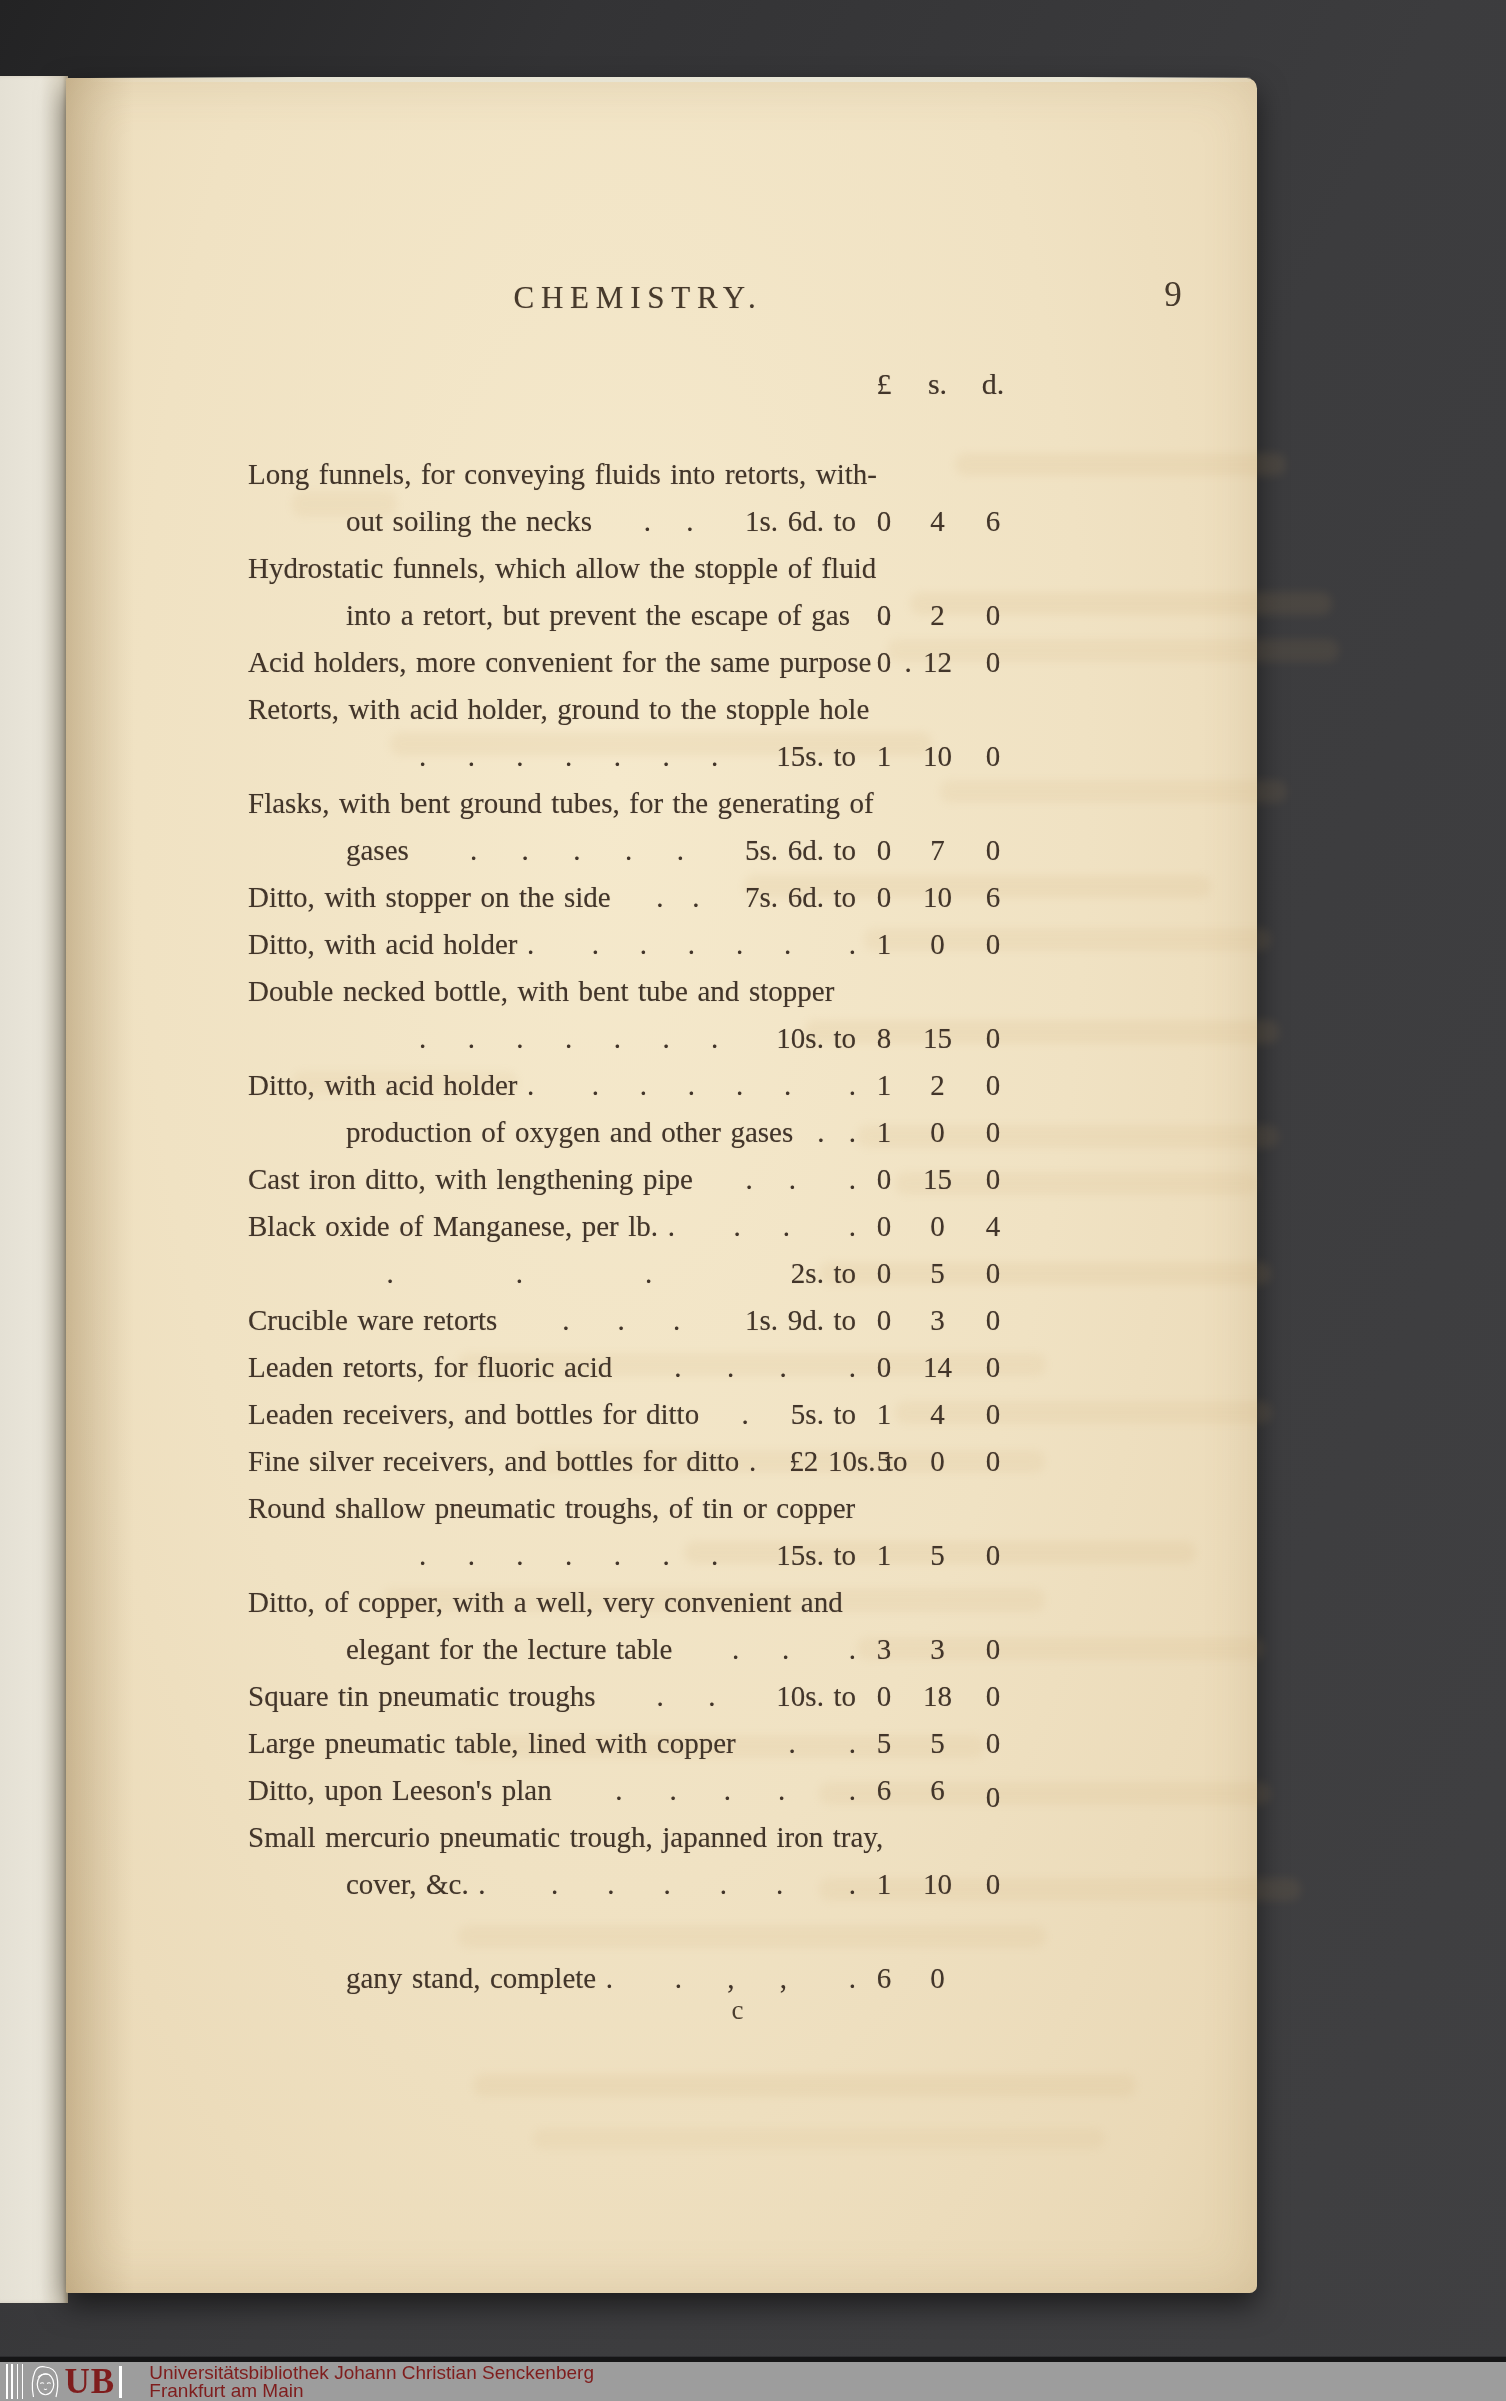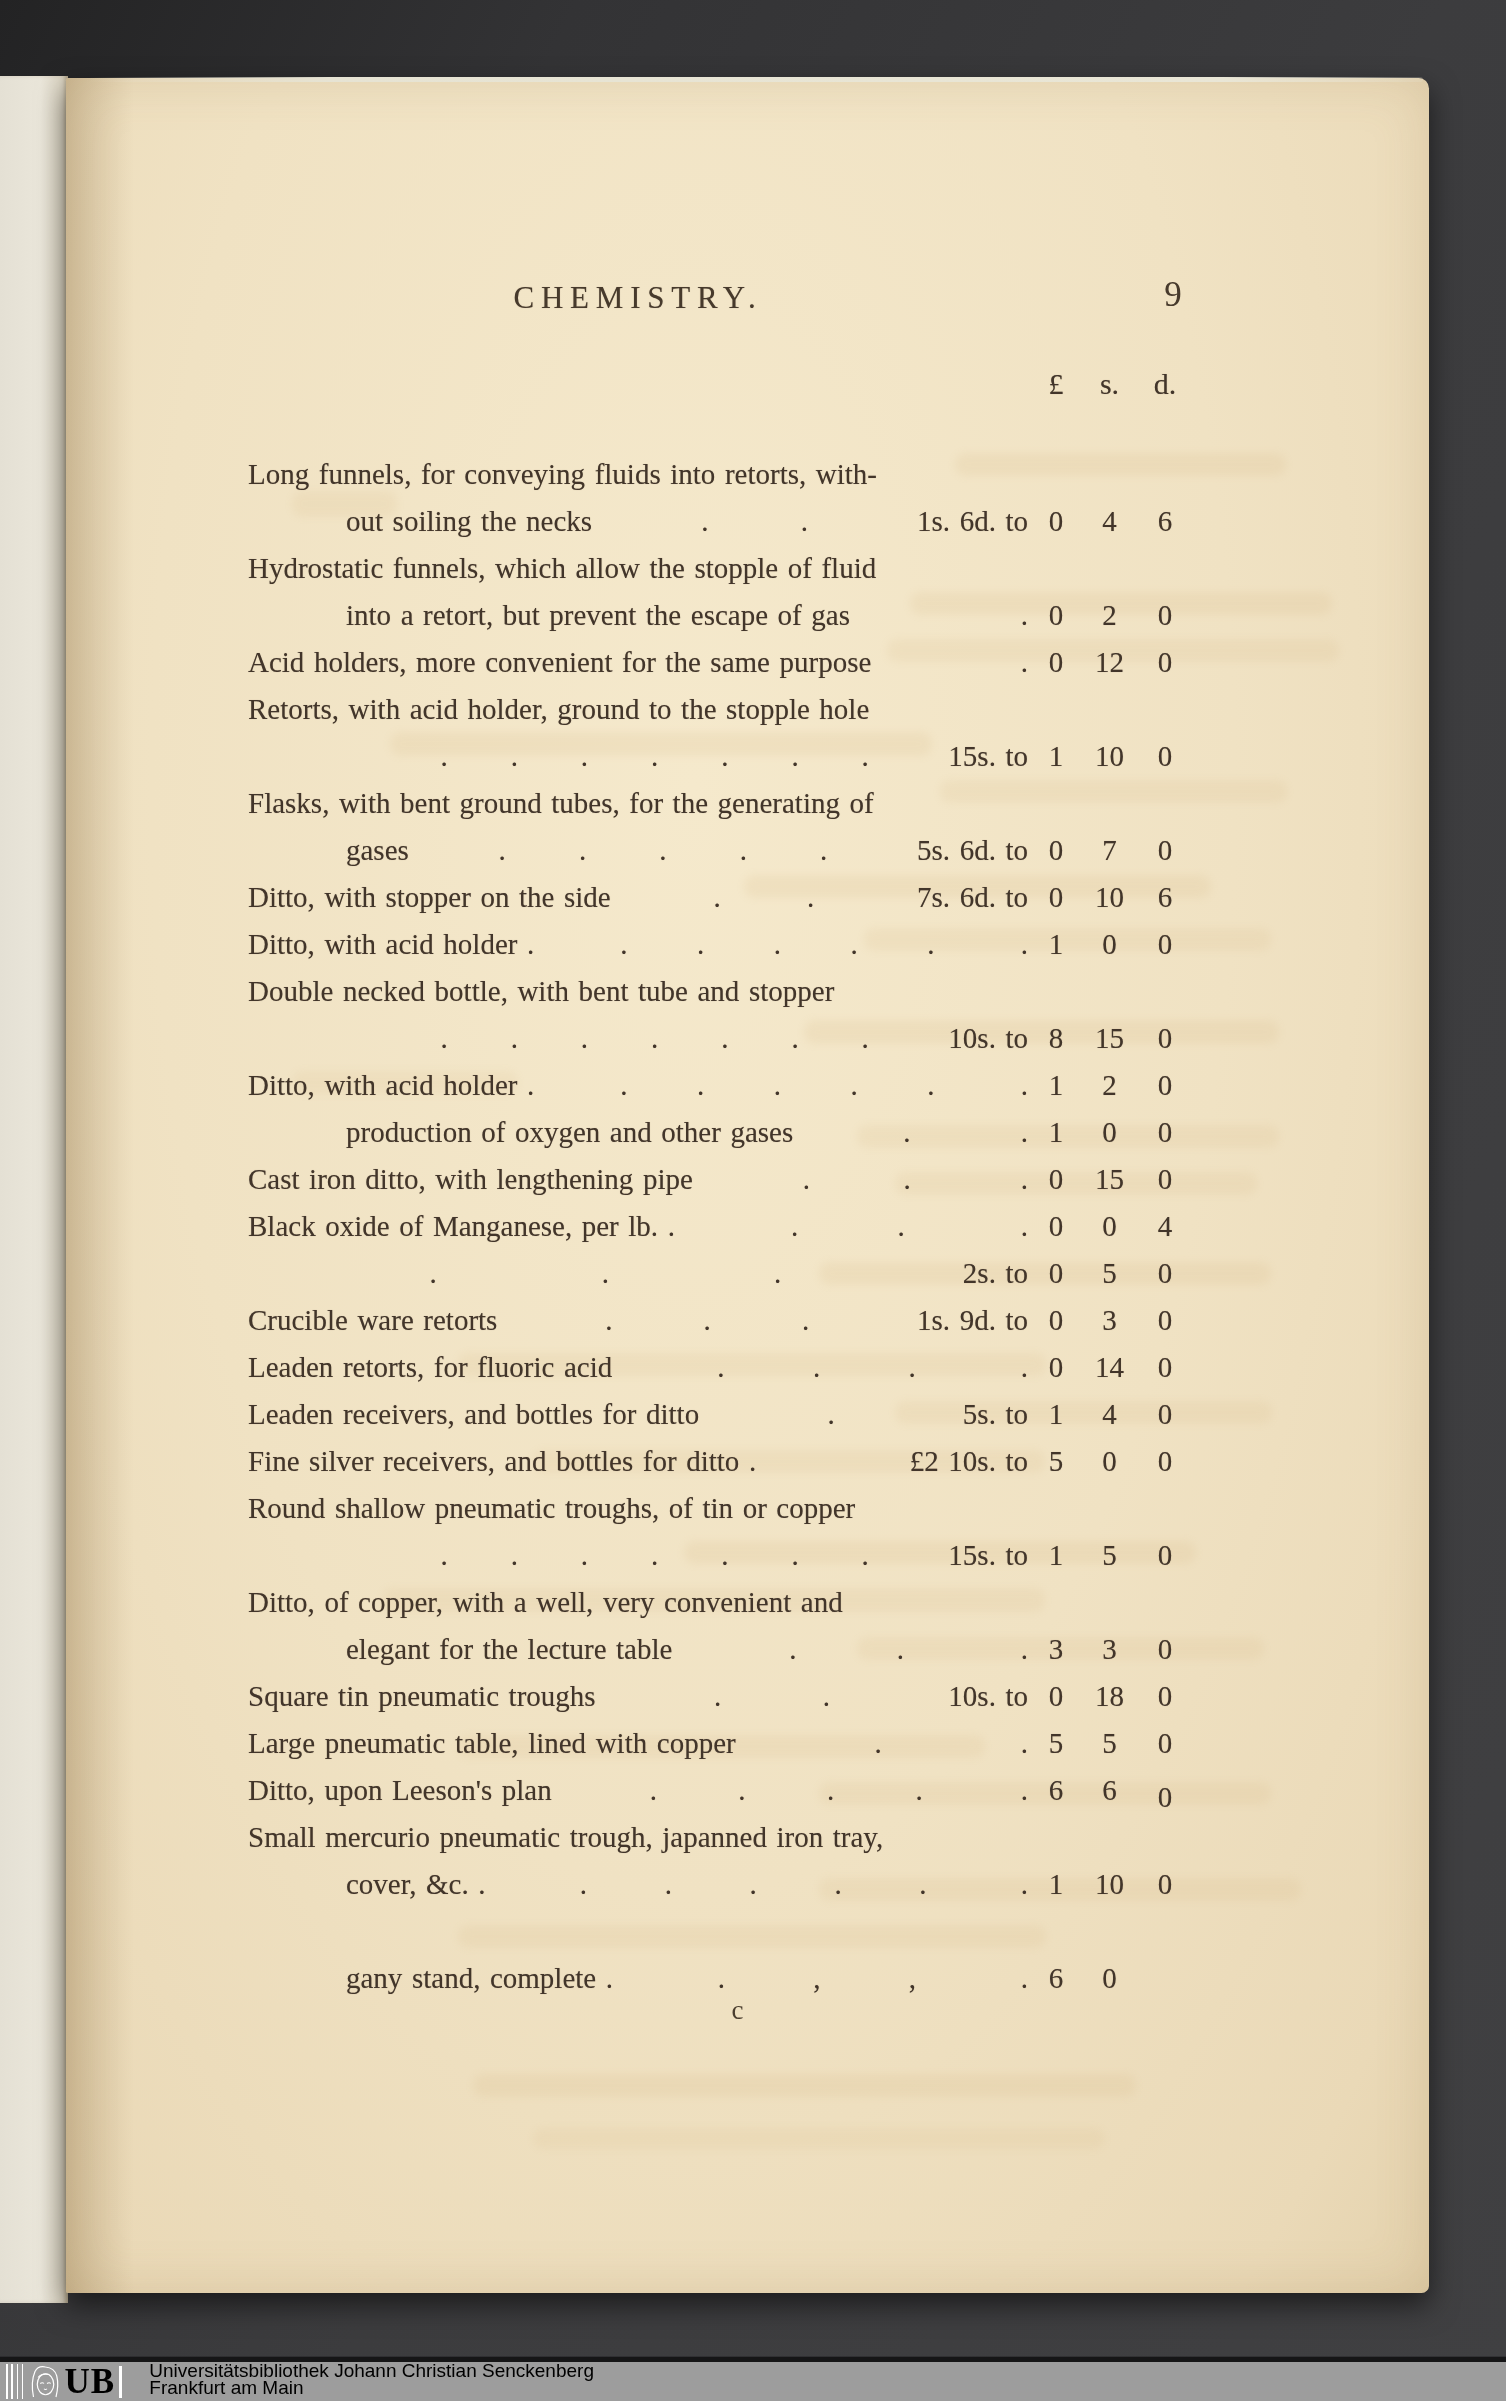--- a/index.html
+++ b/index.html
@@ -9,21 +9,21 @@
     font-family:"Liberation Serif", serif;
   }
   
   .facing-edge {
     position:absolute; left:0; top:76px; width:68px; height:2227px;
     background: linear-gradient(90deg, #e4e0d4 0%, #eae6da 60%, #ddd6c4 92%, #c9bfa6 100%);
     box-shadow: inset -4.5px 0 6.8px -3px rgba(90,70,40,.35);
   }
   
   .page {
-    position:absolute; left:66px; top:78px; width:1363px; height:2215px;
+    position:absolute; left:66px; top:78px; width:1191px; height:2215px;
     background: radial-gradient(ellipse at 46% 32%, #f5e9cc 0%, #f0e2c3 52%, #ead9b7 88%, #e4d2ad 100%);
     border-radius: 2.3px 10.5px 7.5px 2.3px;
     box-shadow: 0 12px 29px rgba(0,0,0,.55), inset 0 0 53px rgba(140,105,55,.18);
     color:#42352a;
   }
   .page::before { 
     content:""; position:absolute; left:0; top:0; bottom:0; width:68px;
     background: linear-gradient(90deg, rgba(120,90,45,.25), rgba(120,90,45,0));
     border-radius:2.3px 0 0 2.3px; pointer-events:none;
   }
@@ -70,22 +70,22 @@
   .rows-block { position:absolute; top:325px; left:0; right:0;margin-top:48px; }
   .signature {
     position:absolute; top:1913px; left:182px; width:979px; height:39px;
     text-align:center; font-size:27px; line-height:39px; color:#4a3d2e;
   }
 
   
   .stamp-bar {
     position:absolute; left:0; right:0; top:2362px; height:39px;
     background:#9d9d9d; box-shadow:0 -5.3px 0 #161617;
-    display:flex; align-items:flex-start;
-    font-family:"Liberation Sans", sans-serif; color:#000000;
+    display:flex; align-items:center;
+    font-family:"Liberation Sans", sans-serif; color:#7f1d1d;
   }
   .logo { display:flex; align-items:center; height:100%; margin-left:6px; }
   .book-lines { width:19.6px; height:35px; margin-right:3px;
     background:repeating-linear-gradient(90deg,#fff 0 1.5px, rgba(255,255,255,0) 1.5px 5.3px); }
   .portrait { margin-right:3px; display:block; }
   .ub-text { font-family:"Liberation Serif", serif; font-weight:bold; font-size:35px; line-height:35px; letter-spacing:0.8px; }
   .logo-sep { width:3px; height:32px; background:#fff; margin-left:4.5px; }
   .stamp-text { margin-left:27px; font-size:19px; line-height:17.3px; }
 </style>
 </head>

